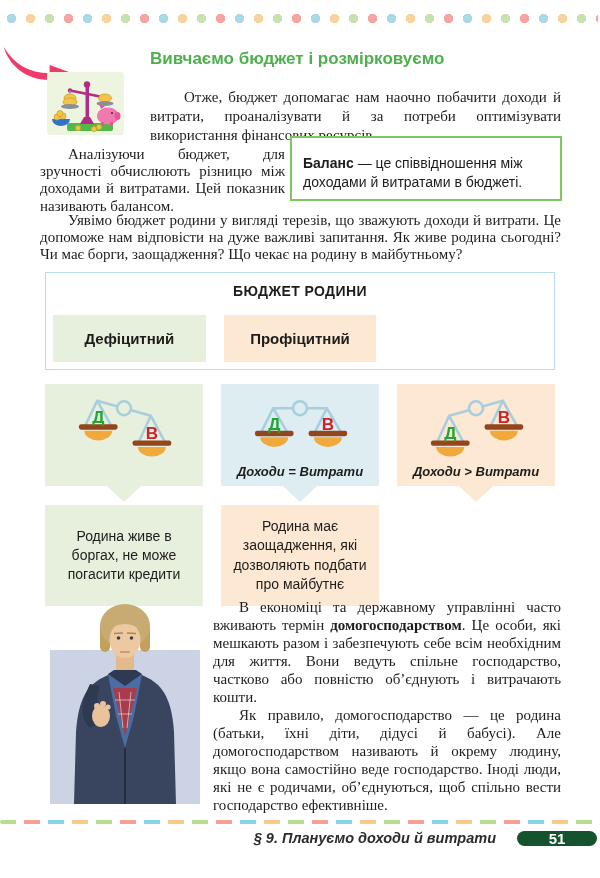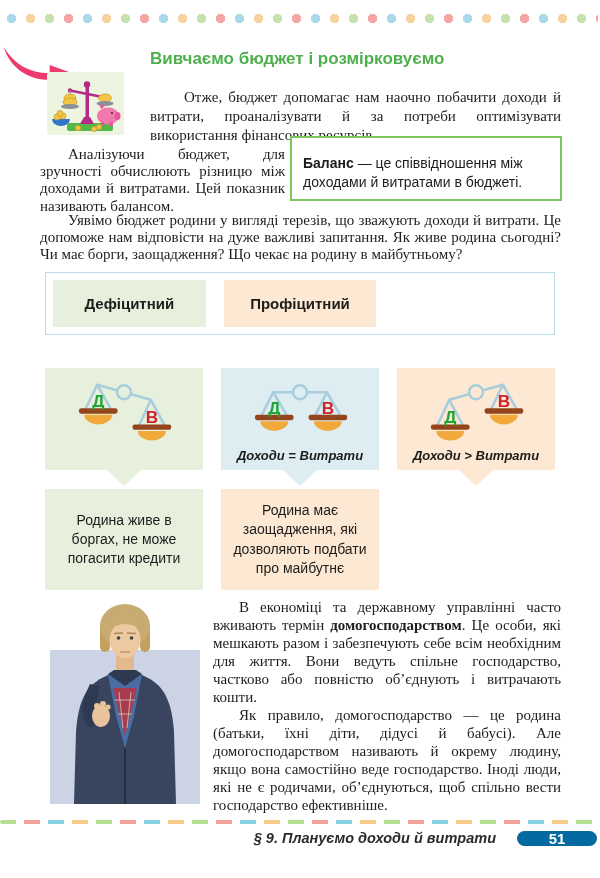--- a/index.html
+++ b/index.html
@@ -43,21 +43,21 @@
 
   
   .diagram-box{
     left:45px;top:272px;width:494px;
     border:1.5px solid #bcdcee;background:#fff;padding:7px;
   }
   .diagram-title{
     text-align:center;font-family:"Liberation Sans","DejaVu Sans",sans-serif;
     font-size:14px;font-weight:bold;letter-spacing:.4px;margin:3px 0 8px 0;
   }
-  .tri-grid{display:grid;grid-template-columns:1fr 1fr 1fr;gap:18px;}
+  .tri-grid{display:grid;grid-template-columns:1fr 1fr 1fr;gap:18px;margin-top:16px;}
   .head-cell{
     height:47px;display:flex;align-items:center;justify-content:center;
     font-family:"Liberation Sans","DejaVu Sans",sans-serif;
     font-size:15px;font-weight:bold;
   }
   .bg-deficit{background:#e7f0dd;}
   .bg-balanced{background:#ddedf2;}
   .bg-surplus{background:#fce8d3;}
 
   .panels-row{left:45px;top:368px;width:510px;}
@@ -113,21 +113,21 @@
   }
   .footer-row{
     left:40px;top:830px;width:557px;display:flex;align-items:center;
     justify-content:flex-end;gap:21px;
   }
   .footer-text{
     font-family:"Liberation Sans","DejaVu Sans",sans-serif;
     font-style:italic;font-weight:bold;font-size:14.5px;color:#2b2b2b;
   }
   .page-badge{
-    width:80px;height:15px;border-radius:13px;background:#0369a1;
+    width:80px;height:15px;border-radius:13px;background:#14532d;
     color:#fff;display:flex;align-items:center;justify-content:center;
     font-family:"Liberation Sans","DejaVu Sans",sans-serif;
     font-size:15px;font-weight:bold;
   }
 </style>
 </head>
 <body>
 
 <div class="abs dots-row"></div>
 
@@ -172,20 +172,21 @@
 
 <p class="abs serif-para analyze-para">Аналізуючи бюджет, для зручності обчислюють різницю між доходами й витратами. Цей показник називають балансом.</p>
 
 <div class="abs balance-box">
   <b>Баланс</b><span> — це співвідношення між доходами й витратами в бюджеті.</span>
 </div>
 
 <p class="abs serif-para imagine-para">Уявімо бюджет родини у вигляді терезів, що зважують доходи й витрати. Це допоможе нам відповісти на дуже важливі запитання. Як живе родина сьогодні? Чи має борги, заощадження? Що чекає на родину в майбутньому?</p>
 
 <div class="abs diagram-box">
+  <div class="diagram-title">БЮДЖЕТ РОДИНИ</div>
   <div class="tri-grid">
     <div class="head-cell bg-deficit">Дефіцитний</div>
     <div class="head-cell bg-surplus">Профіцитний</div>
   </div>
 </div>
 
 <div class="abs tri-grid panels-row">
 
   <div class="panel bg-deficit">
     <svg class="scale-svg" viewBox="0 0 110 64">

